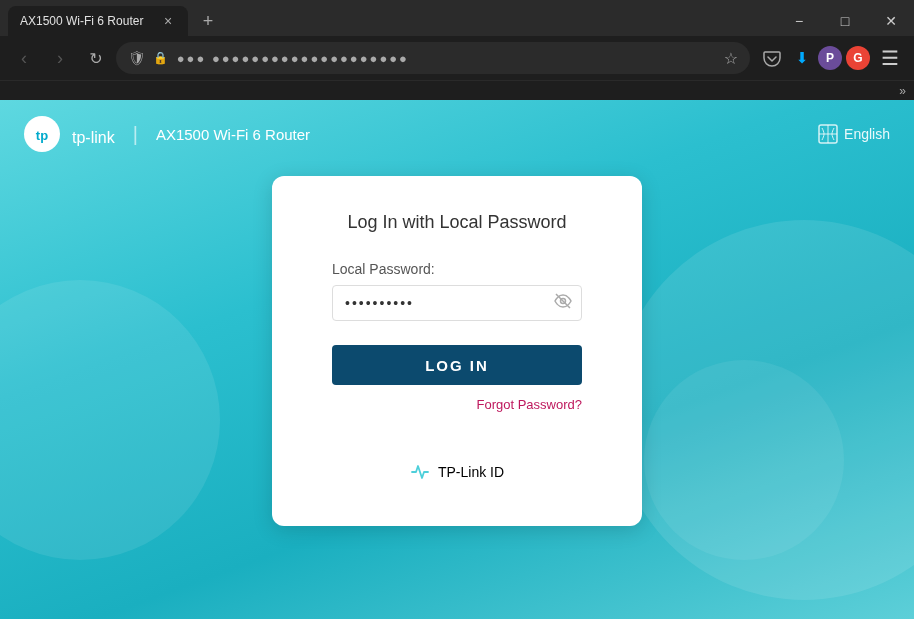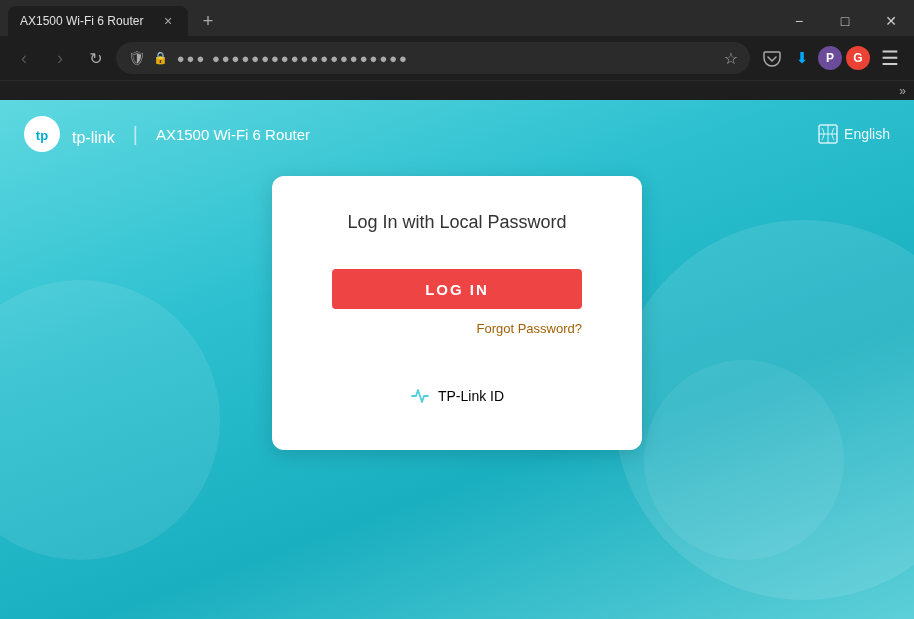--- a/index.html
+++ b/index.html
@@ -80,24 +80,37 @@
       </svg>
       <span>English</span>
     </div>
   </div>
 
   <div style="display:flex; justify-content:center; align-items:flex-start; padding-top:8px; position:relative; z-index:2;">
     <div style="background:white; border-radius:12px; padding:36px 60px 44px 60px; width:370px; box-shadow:0 4px 20px rgba(0,0,0,0.15);">
       
       <h2 style="text-align:center; font-size:18px; color:#333; margin-bottom:28px; font-weight:400;">Log In with Local Password</h2>
 
+      <div style="margin-bottom:16px;">
+        <label style="display:block; font-size:14px; color:#555; margin-bottom:8px;">Local Password:</label>
+        <div style="position:relative;">
+          <input type="password" value="1234567890" style="width: 100%; border: 1px solid rgb(221, 221, 221); border-radius: 4px; padding: 8px 36px 8px 12px; font-size: 14px; color: rgb(51, 51, 51); outline: none; height: 36px; letter-spacing: 2px;">
+          <span style="position:absolute; right:10px; top:50%; transform:translateY(-50%); color:#aaa; cursor:pointer; font-size:16px;">
+            <svg width="18" height="18" viewBox="0 0 18 18" fill="none">
+              <path d="M1 9s3-6 8-6 8 6 8 6-3 6-8 6-8-6-8-6z" stroke="#aaa" stroke-width="1.5" fill="none"></path>
+              <circle cx="9" cy="9" r="2.5" stroke="#aaa" stroke-width="1.5" fill="none"></circle>
+              <line x1="2" y1="2" x2="16" y2="16" stroke="#aaa" stroke-width="1.5"></line>
+            </svg>
+          </span>
+        </div>
+      </div>
 
-      <button style="width:100%; background:#ef4444; border:none; color:white; font-size:15px; font-weight:700; letter-spacing:2px; padding:10px; border-radius:4px; cursor:pointer; margin-top:8px; height:40px;">LOG IN</button>
+      <button style="width:100%; background:#0c4a6e; border:none; color:white; font-size:15px; font-weight:700; letter-spacing:2px; padding:10px; border-radius:4px; cursor:pointer; margin-top:8px; height:40px;">LOG IN</button>
 
-      <a style="display:block; text-align:right; color:#a16207; font-size:13px; text-decoration:none; margin-top:12px; cursor:pointer;">Forgot Password?</a>
+      <a style="display:block; text-align:right; color:#be185d; font-size:13px; text-decoration:none; margin-top:12px; cursor:pointer;">Forgot Password?</a>
 
       <div style="display:flex; align-items:center; justify-content:center; gap:8px; margin-top:50px; color:#000000; font-size:14px; cursor:pointer;">
         <svg width="20" height="20" viewBox="0 0 20 20" fill="none">
           <path d="M2 10h4l2-6 4 12 2-6h4" stroke="#4ecfda" stroke-width="1.8" stroke-linecap="round" stroke-linejoin="round" fill="none"></path>
         </svg>
         <span>TP-Link ID</span>
       </div>
 
     </div>
   </div>

